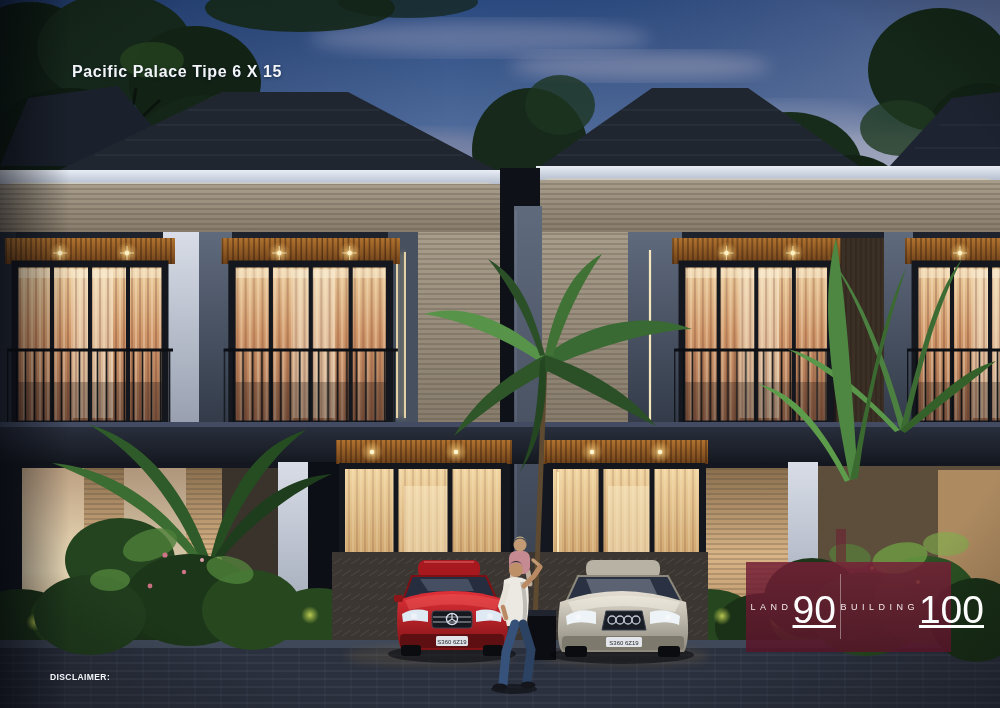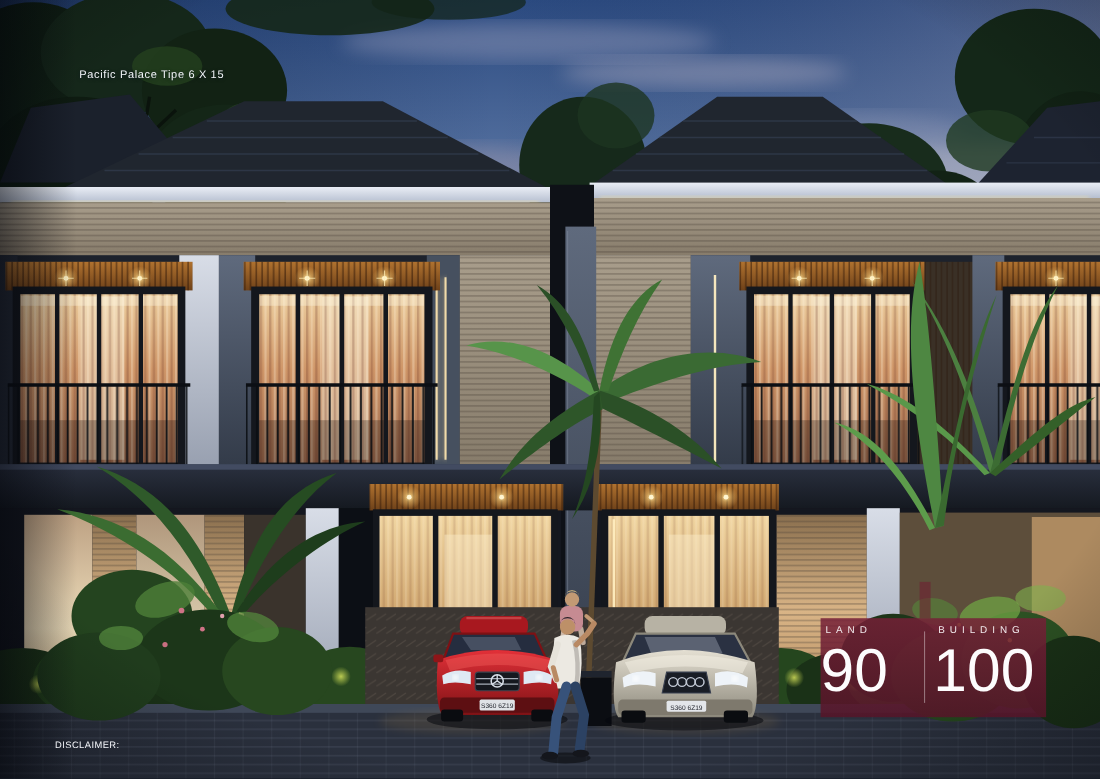--- a/index.html
+++ b/index.html
@@ -1,32 +1,32 @@
 <!DOCTYPE html>
 <html><head>
 <meta charset="utf-8">
 <style>
   html,body{margin:0;padding:0;background:#0b0e14;}
   #stage{position:relative;width:1000px;height:708px;overflow:hidden;
          font-family:"Liberation Sans",sans-serif;background:#1a2030;}
   #stage svg{position:absolute;left:0;top:0;}
   .overlay{position:absolute;color:#f3f5f9;}
-  #title{left:72px;top:63px;font-size:10px;letter-spacing:.6px;
-         text-shadow:0 1px 3px rgba(10,20,40,.6);}
+  #title{left:72px;top:63px;font-size:16px;letter-spacing:.6px;
+         text-shadow:0 1px 3px rgba(10,20,40,.6);font-weight:bold;}
   #disclaimer{left:50px;top:672px;line-height:1.35;}
-  #disclaimer .h{font-size:8.5px;font-weight:normal;letter-spacing:.4px;}
+  #disclaimer .h{font-size:8.5px;font-weight:bold;letter-spacing:.4px;}
   #disclaimer .b{font-size:8.5px;color:rgba(233,238,247,.88);letter-spacing:.2px;}
   #stats-panel{left:746px;top:562px;width:205px;height:90px;
     background:linear-gradient(180deg,rgba(118,31,55,.84),rgba(86,20,40,.86));
     display:flex;}
-  #stats-panel .stat{flex:1;display:flex;flex-direction:column;
+  #stats-panel .stat{flex:1;display:flex;flex-direction:row;align-items:center;
     padding-top:5px;}
   #stats-panel .label{font-size:9px;letter-spacing:4.5px;color:#f2e9ec;
     text-indent:4.5px;margin-bottom:5px;}
-  #stats-panel .value{font-size:55px;font-weight:300;color:#fdfcfd;line-height:1;}
+  #stats-panel .value{font-size:39px;font-weight:300;color:#fdfcfd;line-height:1;text-decoration:underline;}
   #stats-divider{position:absolute;left:94px;top:12px;bottom:13px;width:1px;
     background:rgba(255,255,255,.38);}
   #panel-accent{position:absolute;left:836px;top:529px;width:10px;height:33px;
     background:rgba(112,28,50,.55);}
 </style>
 </head>
 <body>
 
 <div id="stage">
 

